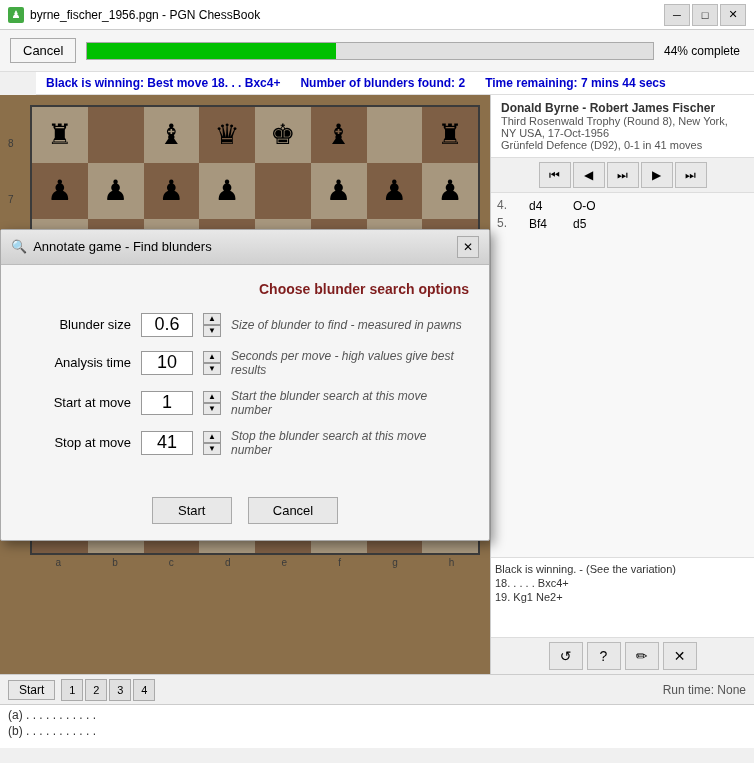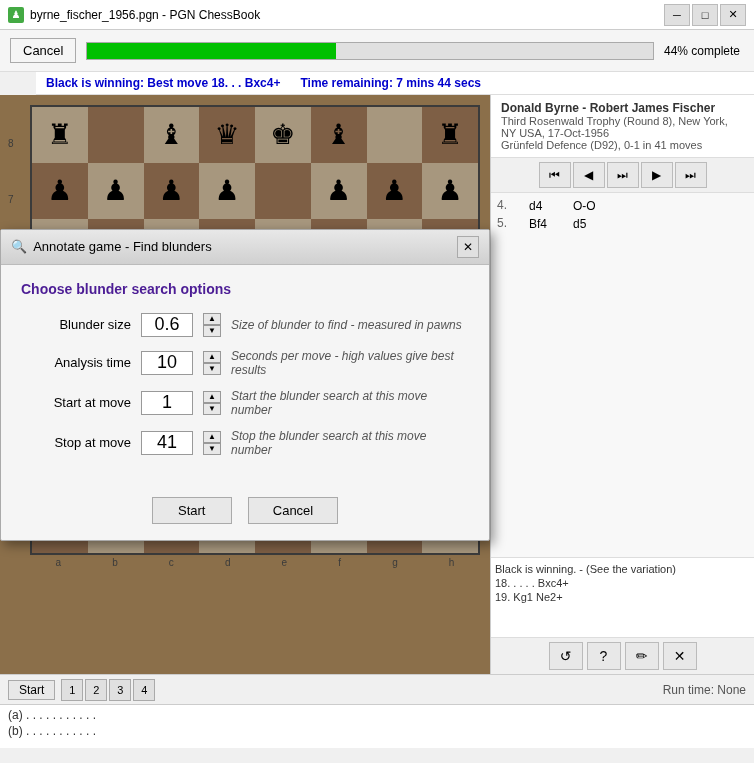--- a/index.html
+++ b/index.html
@@ -320,22 +320,22 @@
       background: #e0e0e0;
       border: 1px solid #aaa;
       cursor: pointer;
       display: flex; align-items: center; justify-content: center;
       font-size: 12px;
     }
     .dialog-body {
       padding: 16px 20px;
     }
     .dialog-subtitle {
-      text-align: left;
-      color: #4c1d95;
+      text-align: right;
+      color: #7f1d1d;
       font-size: 14px;
       font-weight: bold;
       margin-bottom: 16px;
     }
     .form-row {
       display: flex;
       align-items: center;
       margin-bottom: 12px;
       gap: 10px;
     }
@@ -410,20 +410,24 @@
   <div class="progress-bar-container">
     <div class="progress-bar-fill"></div>
   </div>
   <span class="progress-label">44% complete</span>
 </div>
 
 <div class="status-bar">
   <span class="status-item">
     <span>Black is winning:</span>
     <span>Best move 18. . . Bxc4+</span>
+  </span>
+  <span class="status-item">
+    <span>Number of blunders found:</span>
+    <span>2</span>
   </span>
   <span class="status-item">
     <span>Time remaining:</span>
     <span>7 mins 44 secs</span>
   </span>
 </div>
 
 <div class="main-content">
 
   <div class="board-area">

